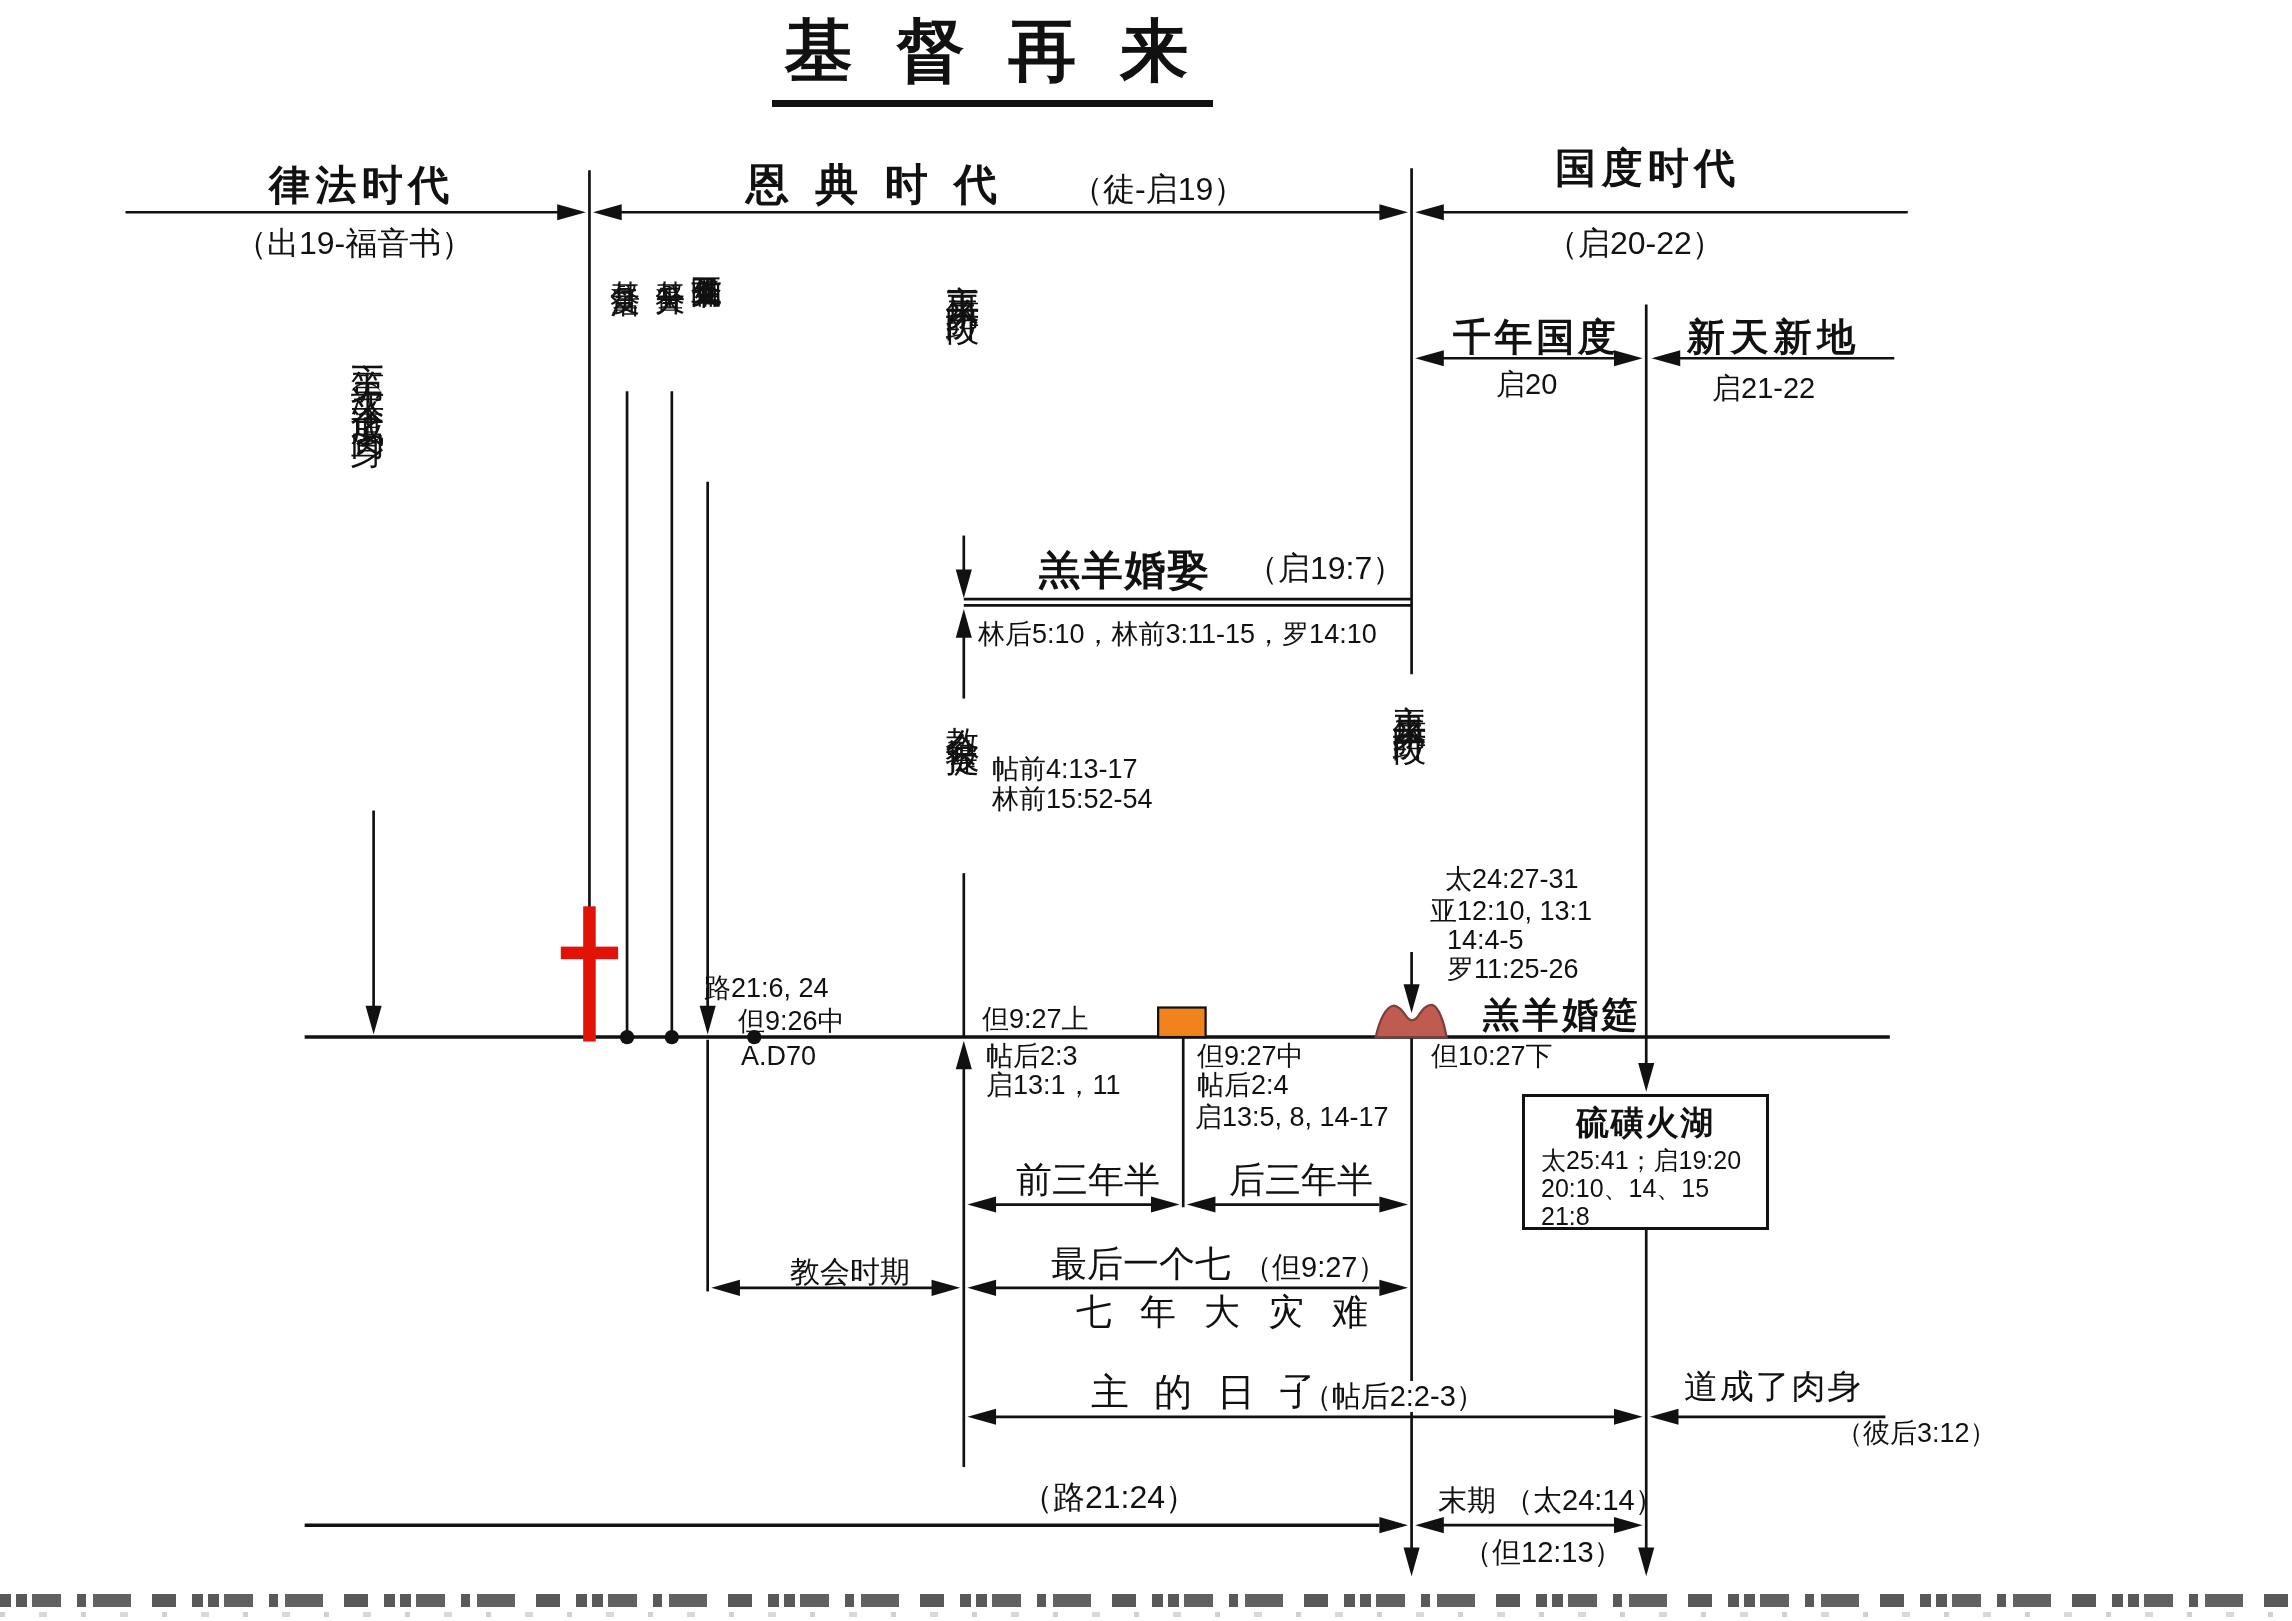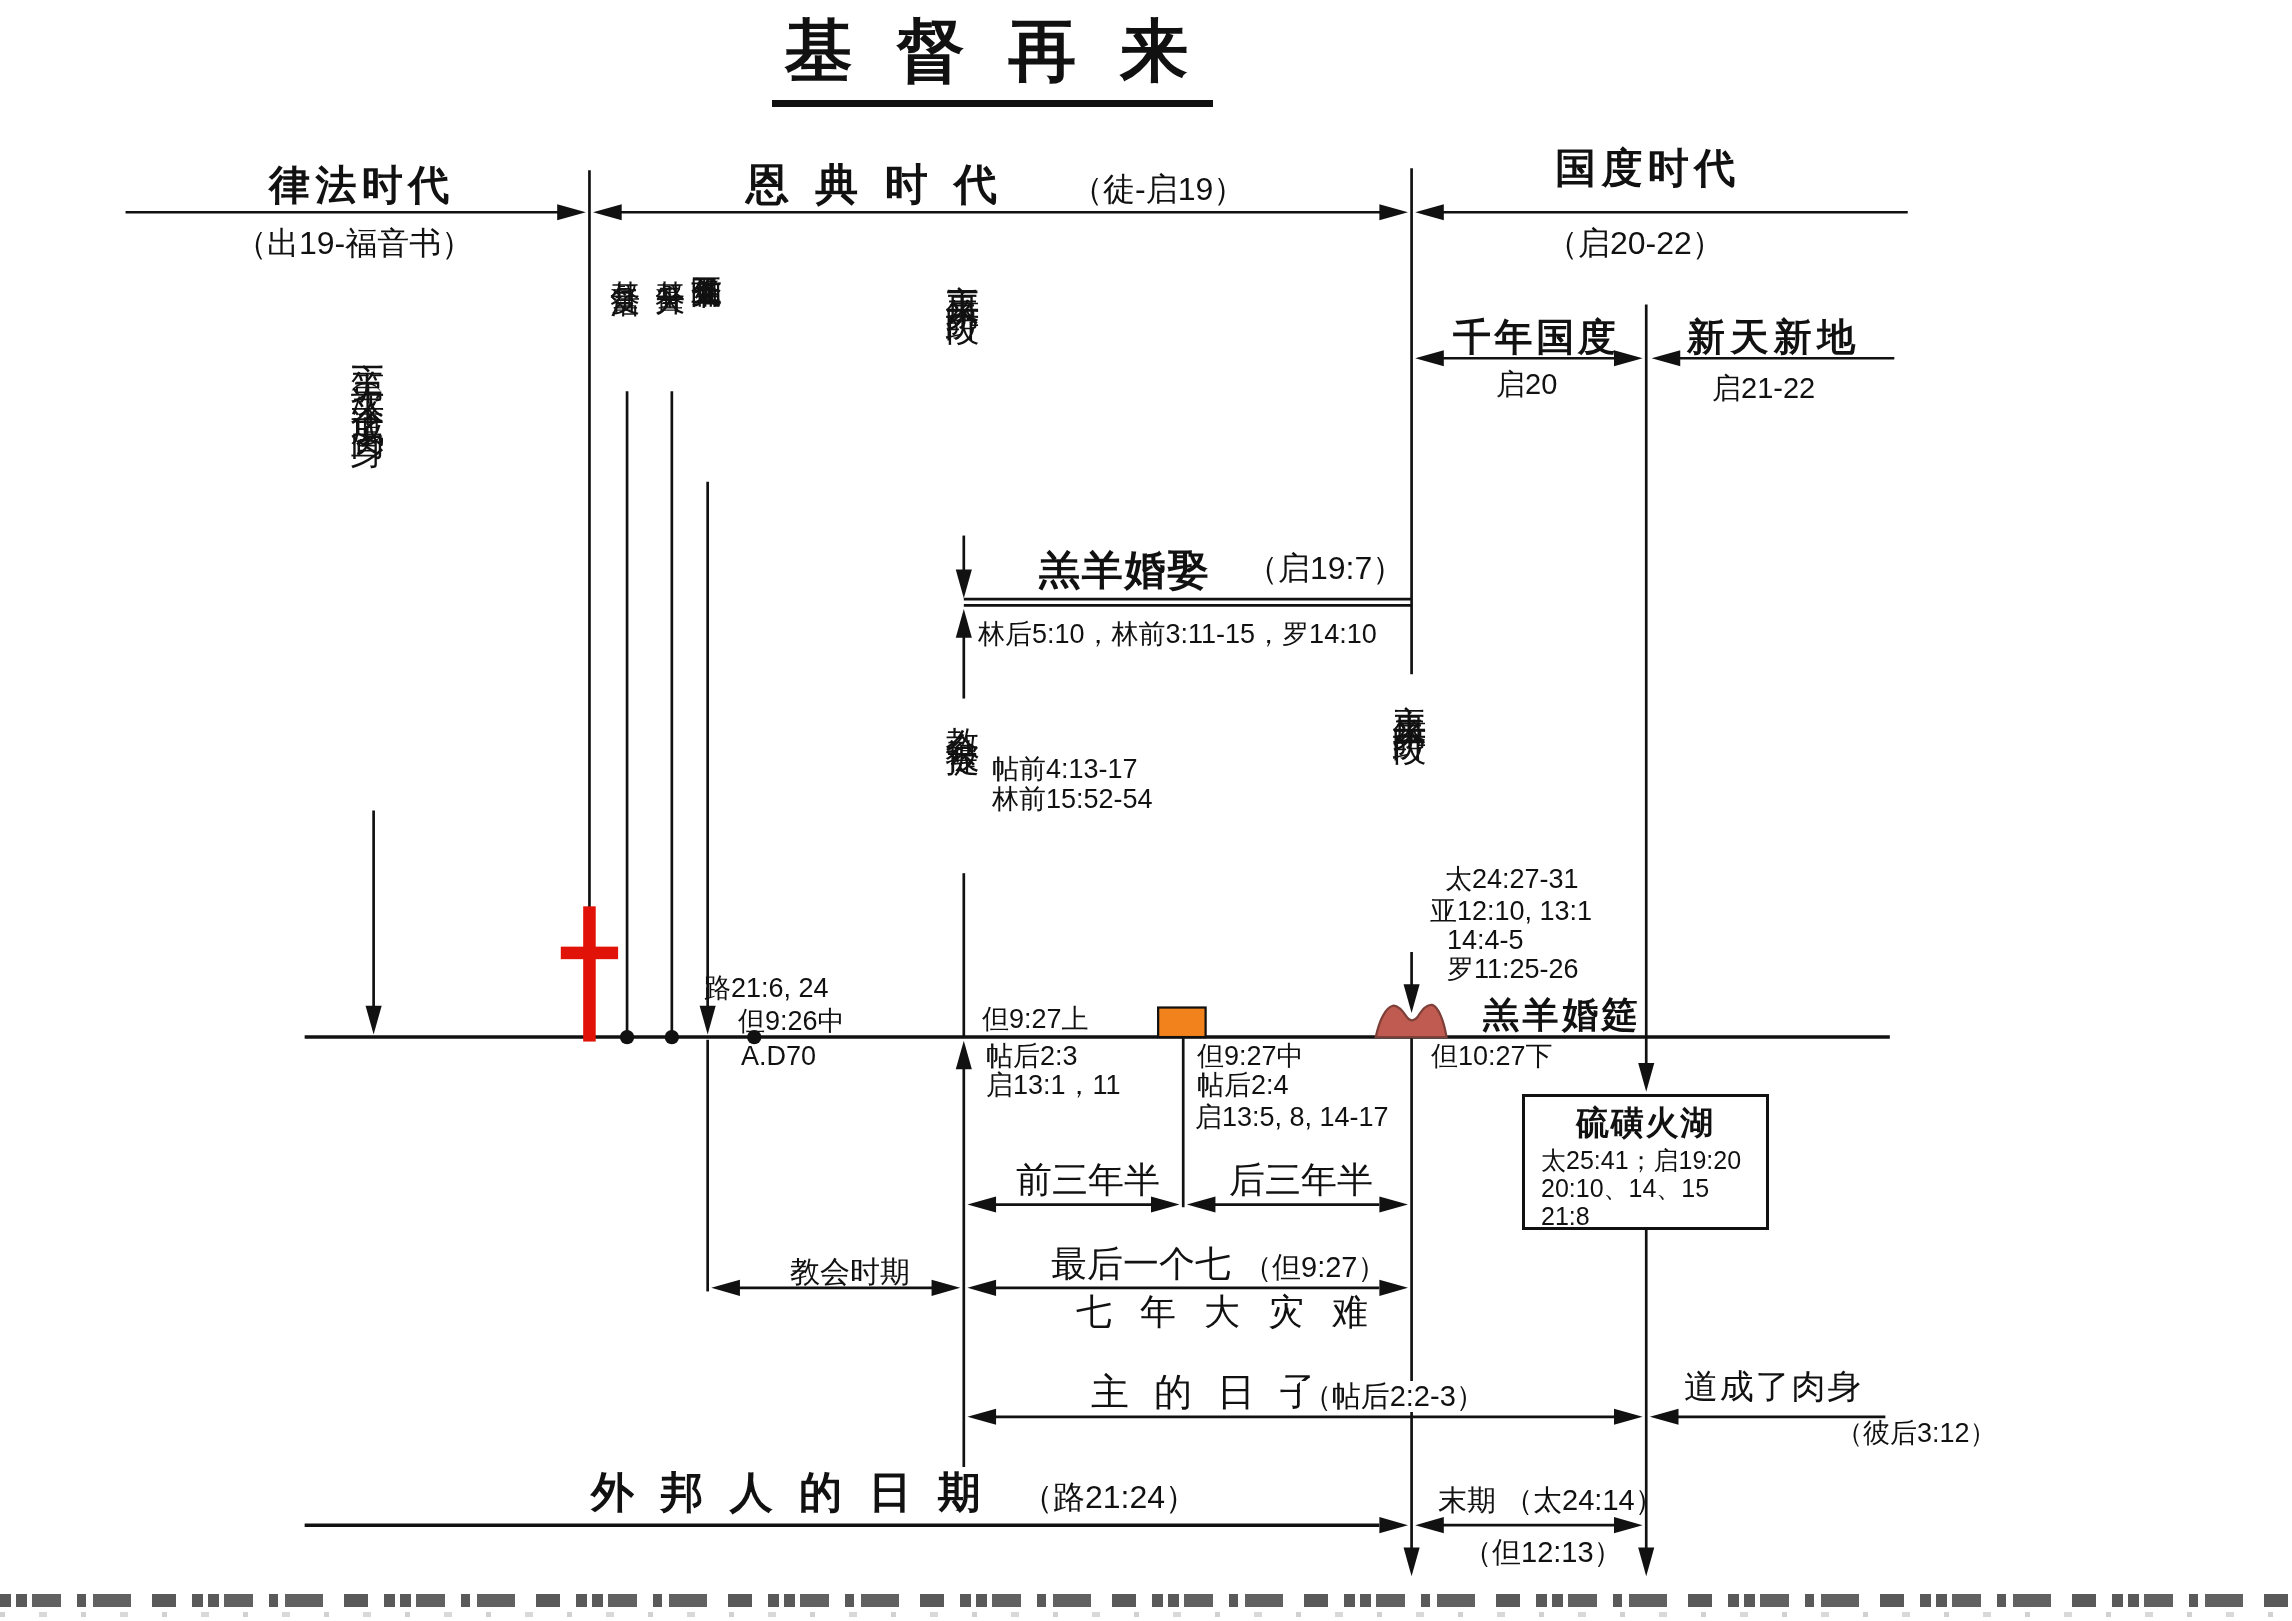--- a/index.html
+++ b/index.html
@@ -225,21 +225,20 @@
   <div class="txt big40" style="left:1051px;top:1245px;">最后一个七</div>
   <div class="txt ref32" style="left:1243px;top:1252px;">（但9:27）</div>
   <div class="txt big40" style="left:1076px;top:1293px;letter-spacing:9px;">七 年 大 灾 难</div>
 
   <div class="txt" style="left:1091px;top:1372px;font-size:38px;letter-spacing:7.2px;">主 的 日 子</div>
   <div class="txt ref32 bg" style="left:1300px;top:1381px;">（帖后2:2-3）</div>
 
   <div class="txt" style="left:1684px;top:1368px;font-size:34px;letter-spacing:1.8px;">道成了肉身</div>
   <div class="txt ref30" style="left:1836px;top:1377px;margin-top:42px;">（彼后3:12）</div>
 
-  <div class="txt b" style="left:591px;top:1469px;font-size:43px;letter-spacing:7.2px;">外 邦 人 的 日 期</div>
   <div class="txt ref36" style="left:1021px;top:1480px;">（路21:24）</div>
 
   <div class="txt ref32" style="left:1438px;top:1485px;"><span>末期</span> <span>（太24:14）</span></div>
   <div class="txt ref32" style="left:1463px;top:1537px;">（但12:13）</div>
 
   <div class="torn"></div>
   <div class="torn2"></div>
 </div>
 
 

